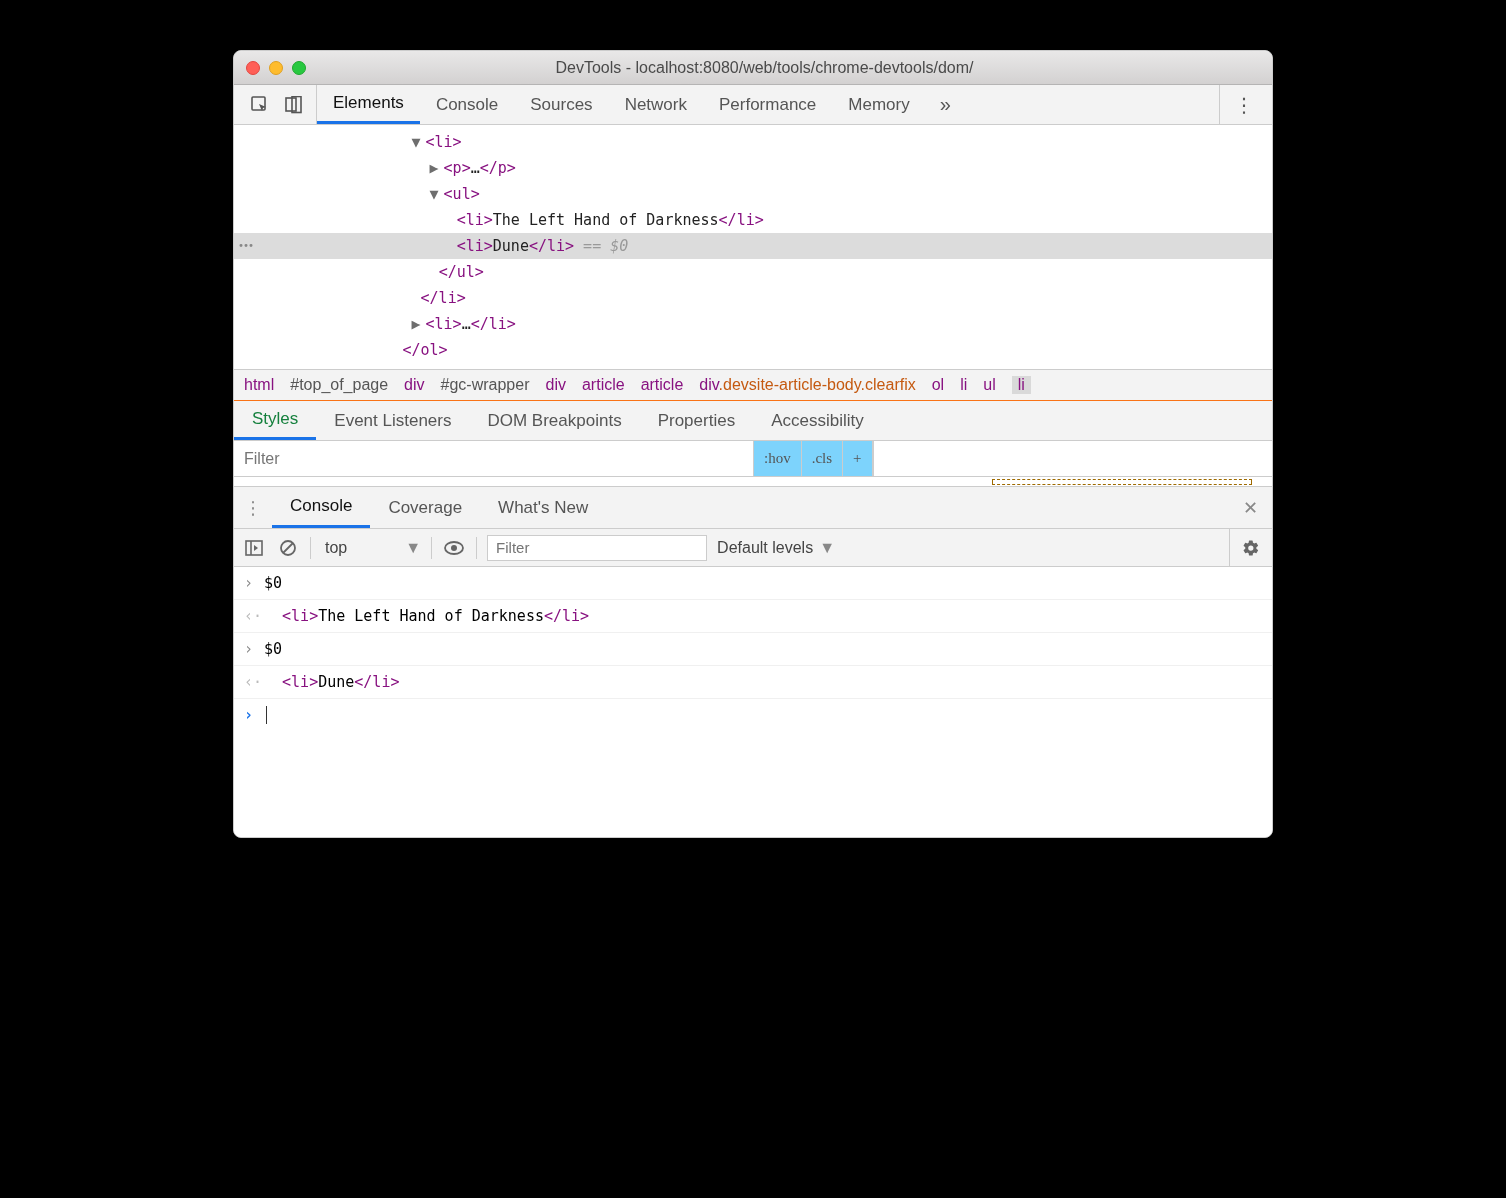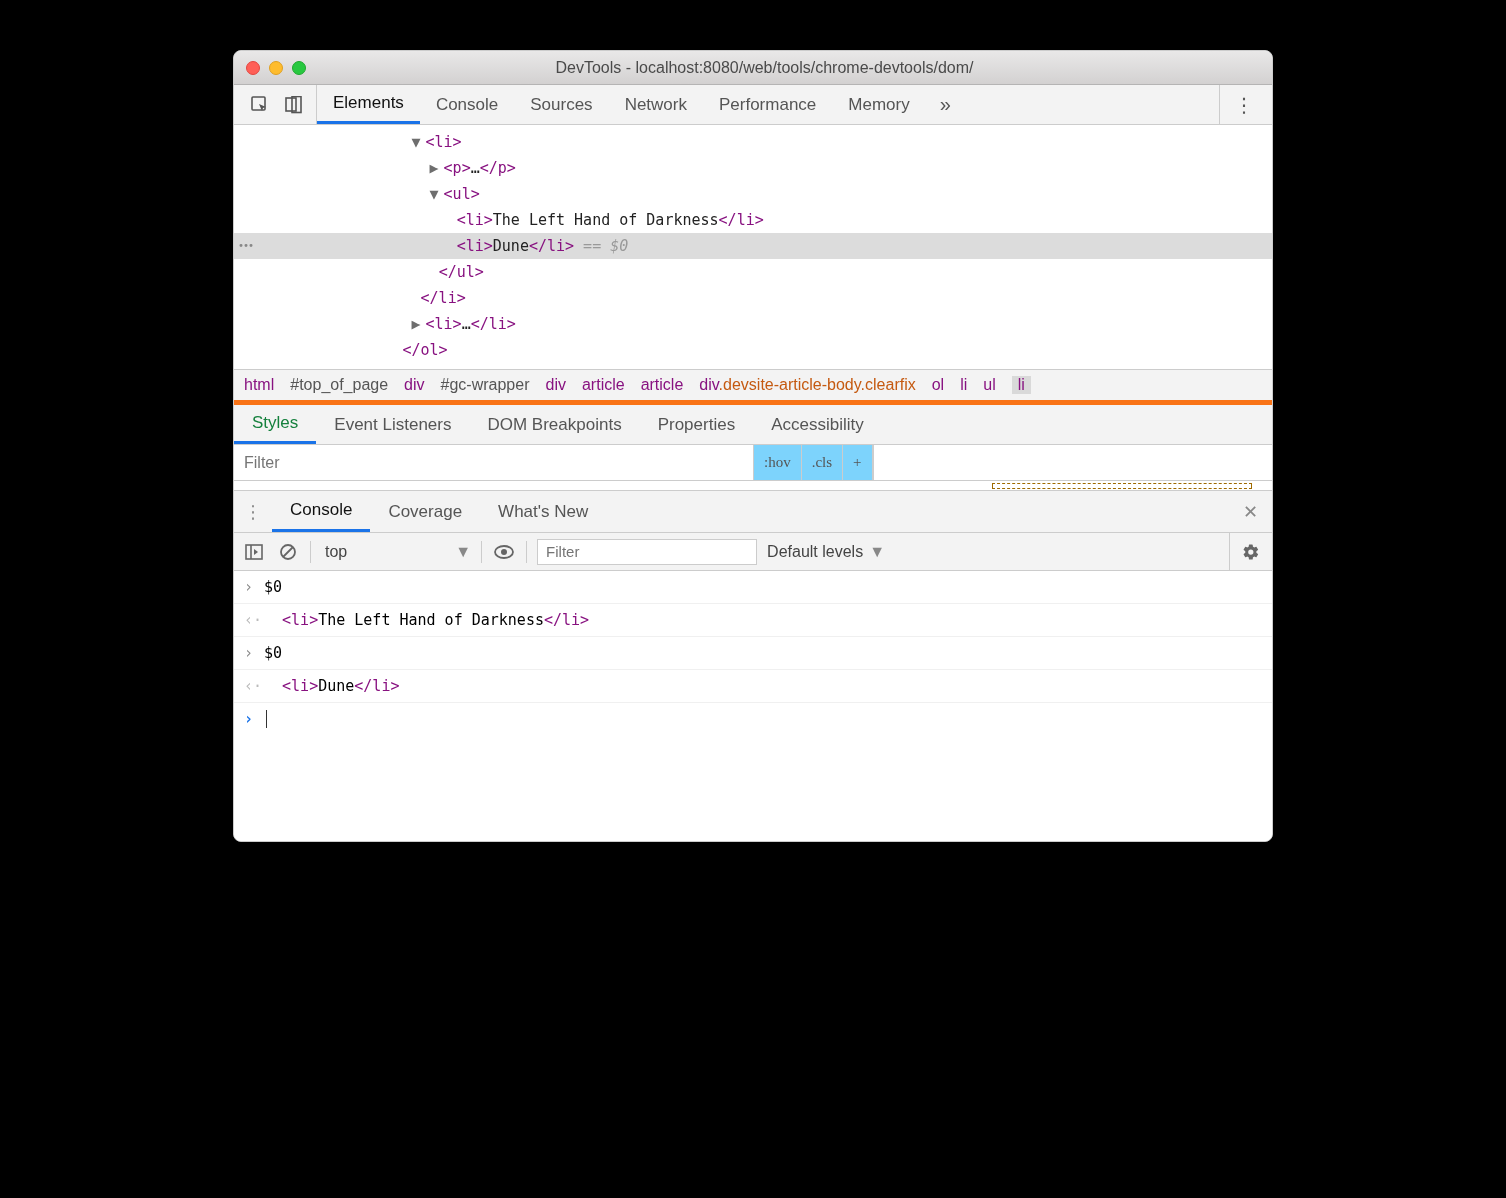--- a/index.html
+++ b/index.html
@@ -62,21 +62,21 @@
   .elements-panel { background:#fff; font-family: Menlo, Consolas, monospace; font-size:15px; color:#222; padding:4px 0 6px; }
   .dom-line { white-space: pre; line-height: 26px; padding-left: 24px;}
   .dom-line.sel { background:#dcdcdc; position:relative;}
   .dom-line.sel::before{ content:"•••"; position:absolute; left:4px; color:#888; font-size:10px; letter-spacing:-1px;}
   .arrow { color:#6e6e6e; display:inline-block; width:14px; }
   .tag { color:#881280; }
   .txt { color:#222; }
   .ghost { color:#999; font-style: italic;}
 
   .breadcrumb {
-    background:#f3f3f3; border-top:1px solid #ccc; border-bottom:5px solid #f97316;
+    background:#f3f3f3; border-top:1px solid #ccc; border-bottom:1px solid #f97316;
     padding: 6px 10px; display:flex; gap:16px; font-size:16px; color:#555; overflow:hidden;
   }
   .crumb { white-space:nowrap; }
   .crumb .purple { color:#881280; }
   .crumb .orange { color:#c55a11; }
   .crumb.active { background:#d9d9d9; padding:0 6px; }
 
   .styles-tabs {
     background:#f3f3f3; display:flex; height:40px; align-items:center; border-bottom:1px solid #ccc;
   }
@@ -97,21 +97,21 @@
   .drawer-tabs .kebab2{ padding:0 10px; color:#888; font-size:18px;}
   .dtab { padding:0 18px; height:100%; display:flex; align-items:center; color:#555; font-size:17px;}
   .dtab.active { color:#111; border-bottom:3px solid #1a73e8;}
   .close-x { margin-left:auto; padding:0 14px; color:#888; font-size:18px;}
 
   .console-bar {
     background:#f3f3f3; height:38px; display:flex; align-items:center; gap:10px; padding:0 8px; border-bottom:1px solid #ccc;
   }
   .cicon { width:24px; height:24px; display:flex; align-items:center; justify-content:center; color:#666;}
   .sep { width:1px; height:22px; background:#ccc;}
-  .ctx { color:#444; display:flex; align-items:center; gap:108px; font-size:16px; padding-left:4px;}
+  .ctx { color:#444; display:flex; align-items:center; gap:58px; font-size:16px; padding-left:4px;}
   .ctx .caret{ color:#888;}
   .cfilter { background:#fff; border:1px solid #ccc; height:26px; width:220px; padding:0 8px; color:#999; font-size:15px; outline:none;}
   .levels { color:#444; font-size:16px; display:flex; align-items:center; gap:6px;}
   .gear { margin-left:auto; color:#666; font-size:18px; padding-right:4px; border-left:1px solid #ccc; padding-left:12px; height:100%; display:flex; align-items:center;}
 
   .console-body { background:#fff; font-family:Menlo,Consolas,monospace; font-size:15px; min-height:270px;}
   .cline { display:flex; align-items:center; padding:4px 10px; border-bottom:1px solid #f0f0f0; line-height:24px;}
   .cline.noborder{ border-bottom:none;}
   .cprompt { color:#888; width:20px;}
   .cprompt.in { color:#888;}

